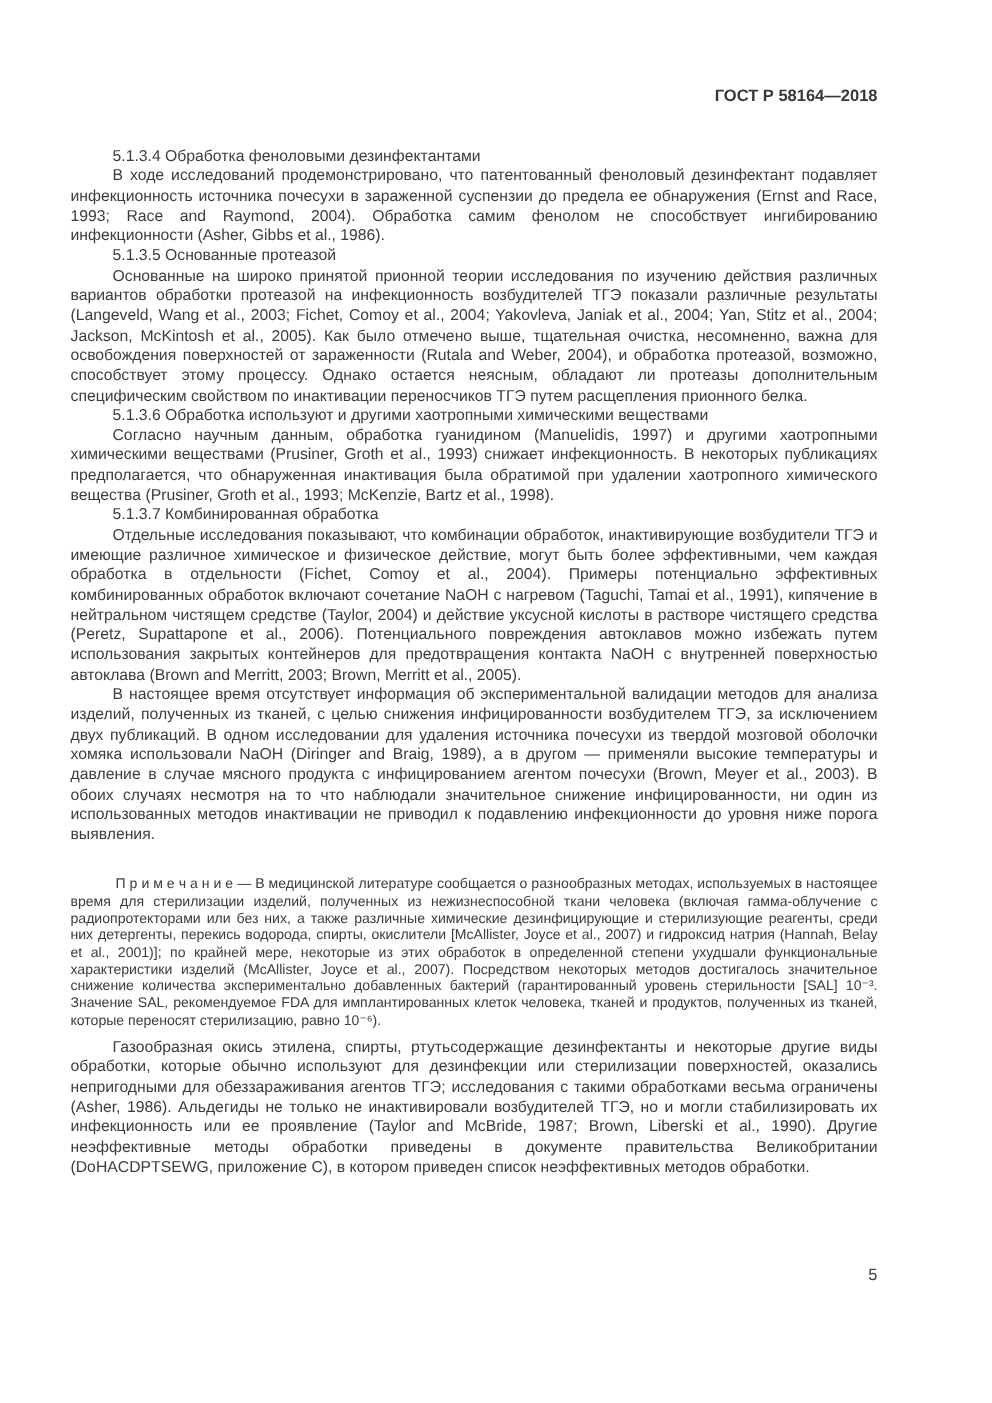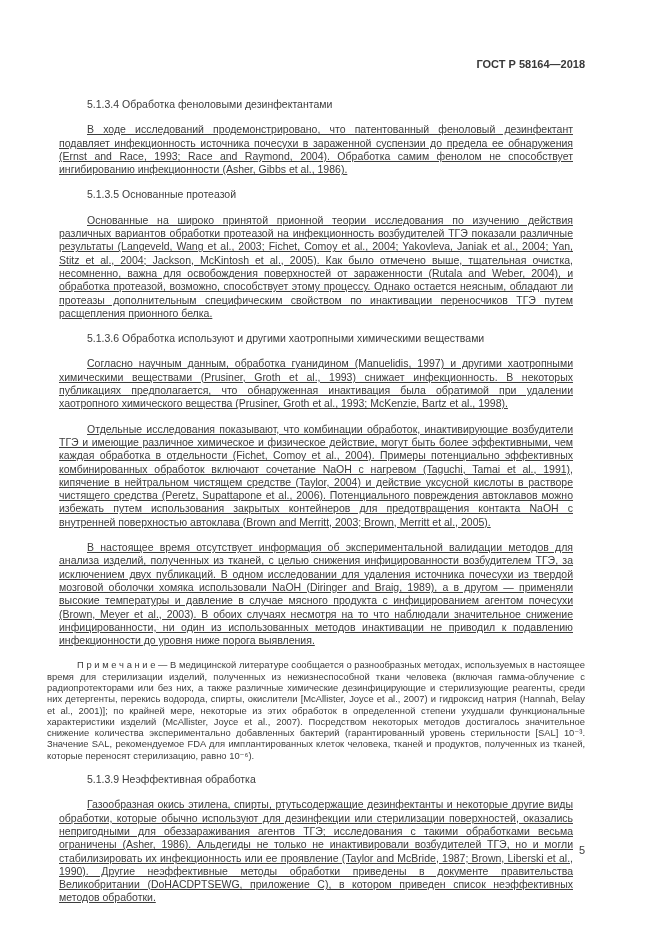--- a/index.html
+++ b/index.html
@@ -24,38 +24,37 @@
     font-weight: bold;
     line-height: 14px;
     margin-bottom: 27px;
     color: #383838;
   }
   .doc-body {
     font-size: 10.5px;
     line-height: 13.3px;
   }
   .doc-body p {
-    margin: 12px;
+    margin: 0;
     padding: 0;
   }
   p.h {
     text-align: left;
     text-indent: 28px;
   }
   p.para {
     text-align: justify;
     text-indent: 28px;
-    text-decoration: underline;
   }
   p.note {
     font-size: 9.4px;
     line-height: 11.3px;
     text-align: justify;
     text-indent: 30px;
-    margin: 6px 0 7px 0;
+    margin: 20px 0 7px 0;
   }
   .doc-footer {
     position: absolute;
     top: 843px;
     right: 76px;
     font-size: 11px;
     line-height: 14px;
     color: #3c3c3c;
   }
 </style>
@@ -68,24 +67,24 @@
     <span>ГОСТ Р 58164—2018</span>
   </div>
 
   <div class="doc-body">
     <p class="h">5.1.3.4 Обработка феноловыми дезинфектантами</p>
     <p class="para">В ходе исследований продемонстрировано, что патентованный феноловый дезинфектант подавляет инфекционность источника почесухи в зараженной суспензии до предела ее обнаружения (Ernst and Race, 1993; Race and Raymond, 2004). Обработка самим фенолом не способствует ингибированию инфекционности (Asher, Gibbs et al., 1986).</p>
     <p class="h">5.1.3.5 Основанные протеазой</p>
     <p class="para">Основанные на широко принятой прионной теории исследования по изучению действия различных вариантов обработки протеазой на инфекционность возбудителей ТГЭ показали различные результаты (Langeveld, Wang et al., 2003; Fichet, Comoy et al., 2004; Yakovleva, Janiak et al., 2004; Yan, Stitz et al., 2004; Jackson, McKintosh et al., 2005). Как было отмечено выше, тщательная очистка, несомненно, важна для освобождения поверхностей от зараженности (Rutala and Weber, 2004), и обработка протеазой, возможно, способствует этому процессу. Однако остается неясным, обладают ли протеазы дополнительным специфическим свойством по инактивации переносчиков ТГЭ путем расщепления прионного белка.</p>
     <p class="h">5.1.3.6 Обработка используют и другими хаотропными химическими веществами</p>
     <p class="para">Согласно научным данным, обработка гуанидином (Manuelidis, 1997) и другими хаотропными химическими веществами (Prusiner, Groth et al., 1993) снижает инфекционность. В некоторых публикациях предполагается, что обнаруженная инактивация была обратимой при удалении хаотропного химического вещества (Prusiner, Groth et al., 1993; McKenzie, Bartz et al., 1998).</p>
+    <p class="h">5.1.3.7 Комбинированная обработка</p>
     <p class="para">Отдельные исследования показывают, что комбинации обработок, инактивирующие возбудители ТГЭ и имеющие различное химическое и физическое действие, могут быть более эффективными, чем каждая обработка в отдельности (Fichet, Comoy et al., 2004). Примеры потенциально эффективных комбинированных обработок включают сочетание NaOH с нагревом (Taguchi, Tamai et al., 1991), кипячение в нейтральном чистящем средстве (Taylor, 2004) и действие уксусной кислоты в растворе чистящего средства (Peretz, Supattapone et al., 2006). Потенциального повреждения автоклавов можно избежать путем использования закрытых контейнеров для предотвращения контакта NaOH с внутренней поверхностью автоклава (Brown and Merritt, 2003; Brown, Merritt et al., 2005).</p>
     <p class="para">В настоящее время отсутствует информация об экспериментальной валидации методов для анализа изделий, полученных из тканей, с целью снижения инфицированности возбудителем ТГЭ, за исключением двух публикаций. В одном исследовании для удаления источника почесухи из твердой мозговой оболочки хомяка использовали NaOH (Diringer and Braig, 1989), а в другом — применяли высокие температуры и давление в случае мясного продукта с инфицированием агентом почесухи (Brown, Meyer et al., 2003). В обоих случаях несмотря на то что наблюдали значительное снижение инфицированности, ни один из использованных методов инактивации не приводил к подавлению инфекционности до уровня ниже порога выявления.</p>
     <p class="note">П р и м е ч а н и е — В медицинской литературе сообщается о разнообразных методах, используемых в настоящее время для стерилизации изделий, полученных из нежизнеспособной ткани человека (включая гамма-облучение с радиопротекторами или без них, а также различные химические дезинфицирующие и стерилизующие реагенты, среди них детергенты, перекись водорода, спирты, окислители [McAllister, Joyce et al., 2007) и гидроксид натрия (Hannah, Belay et al., 2001)]; по крайней мере, некоторые из этих обработок в определенной степени ухудшали функциональные характеристики изделий (McAllister, Joyce et al., 2007). Посредством некоторых методов достигалось значительное снижение количества экспериментально добавленных бактерий (гарантированный уровень стерильности [SAL] 10⁻³. Значение SAL, рекомендуемое FDA для имплантированных клеток человека, тканей и продуктов, полученных из тканей, которые переносят стерилизацию, равно 10⁻⁶).</p>
-    <p class="h">5.1.3.9 Неэффективная обработка</p>
     <p class="para">Газообразная окись этилена, спирты, ртутьсодержащие дезинфектанты и некоторые другие виды обработки, которые обычно используют для дезинфекции или стерилизации поверхностей, оказались непригодными для обеззараживания агентов ТГЭ; исследования с такими обработками весьма ограничены (Asher, 1986). Альдегиды не только не инактивировали возбудителей ТГЭ, но и могли стабилизировать их инфекционность или ее проявление (Taylor and McBride, 1987; Brown, Liberski et al., 1990). Другие неэффективные методы обработки приведены в документе правительства Великобритании (DoHACDPTSEWG, приложение С), в котором приведен список неэффективных методов обработки.</p>
   </div>
 
   <div class="doc-footer">
     <span>5</span>
   </div>
 
 </div>
 
 </body></html>

